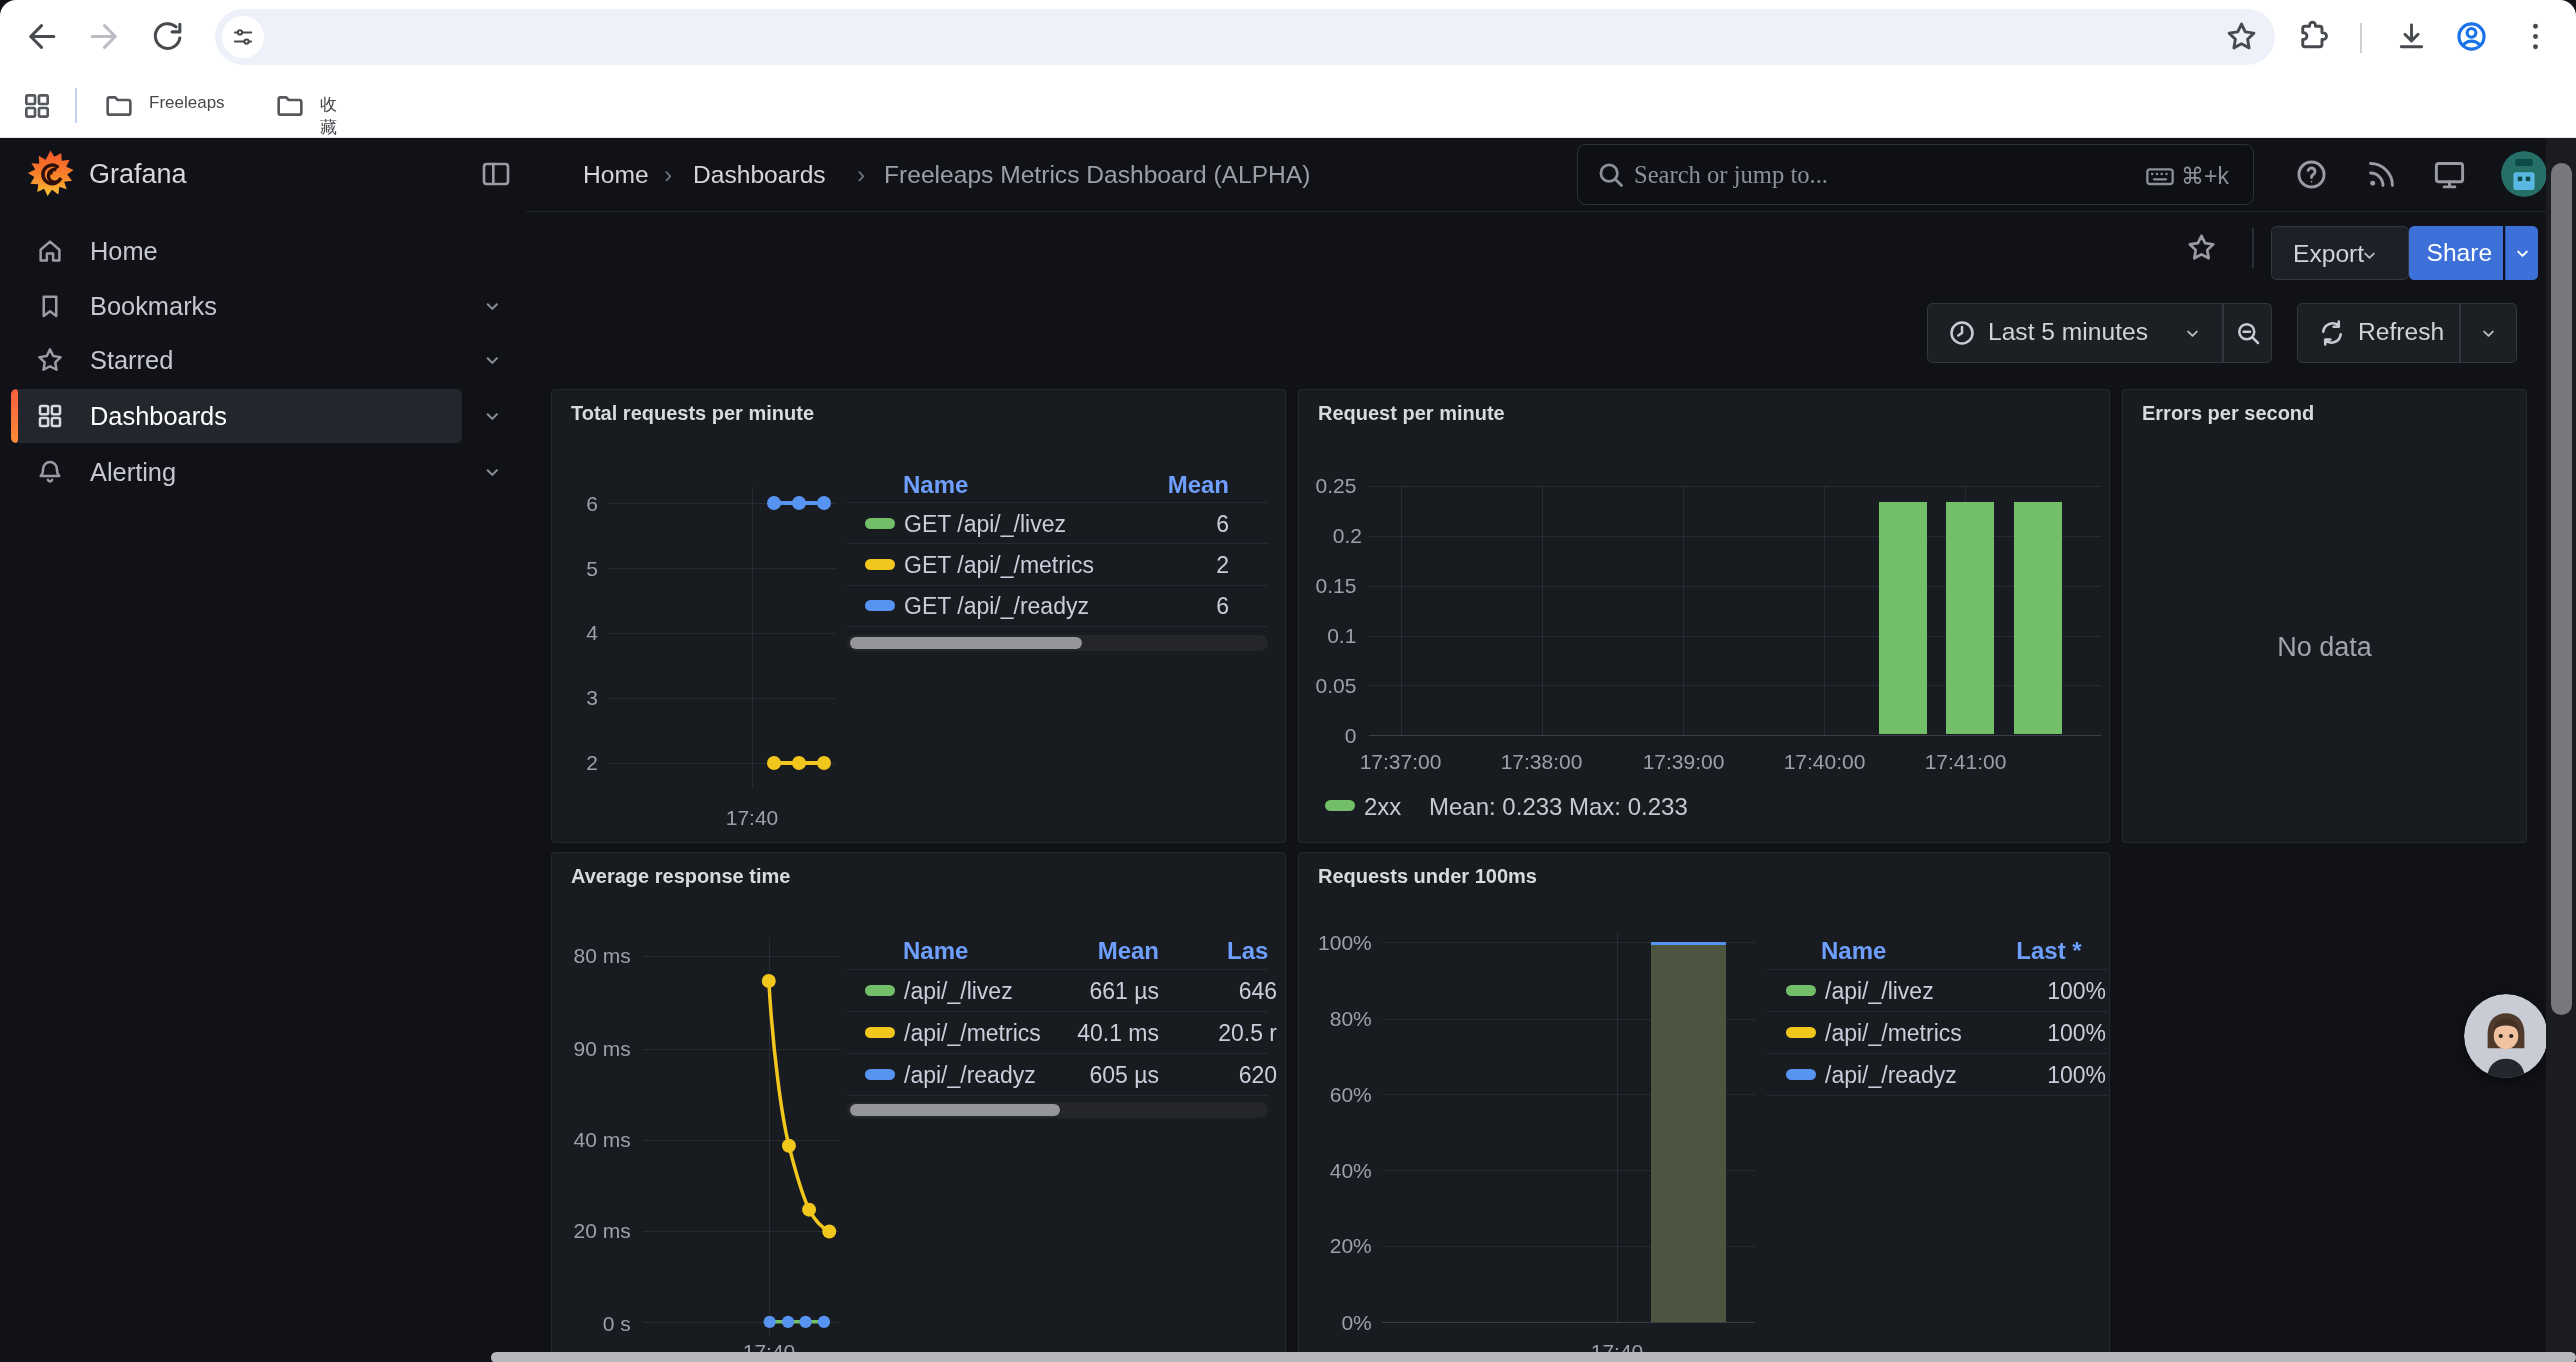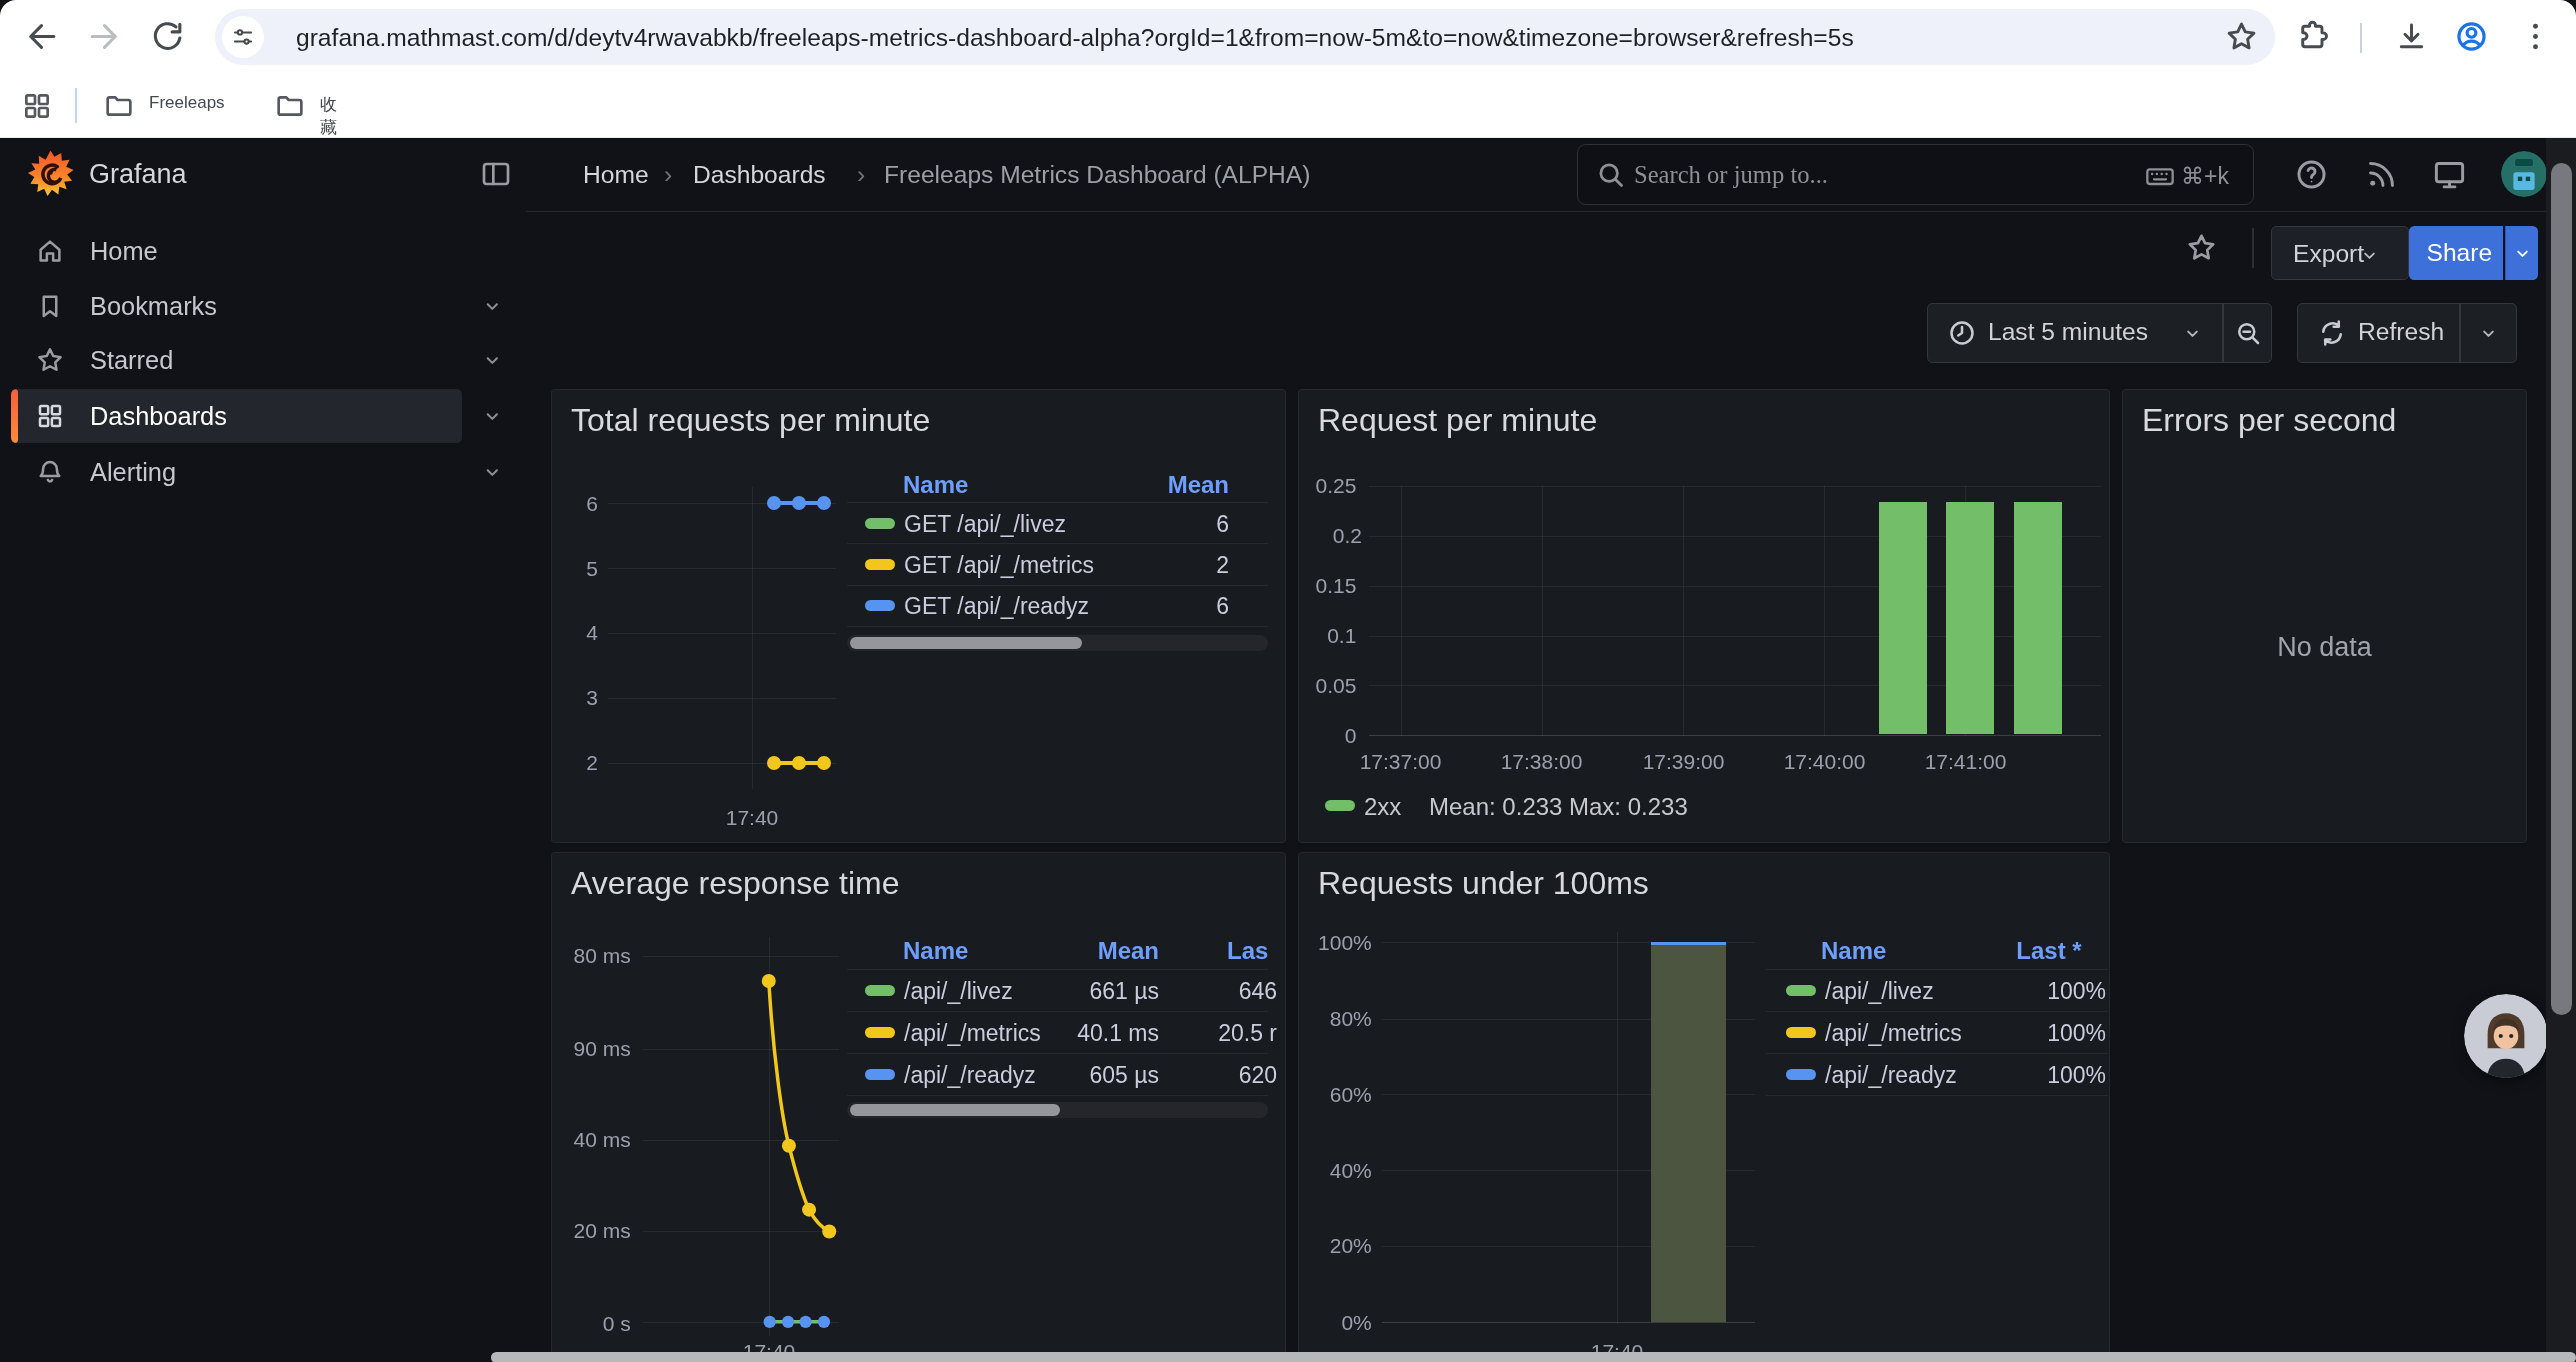--- a/index.html
+++ b/index.html
@@ -43,21 +43,21 @@
   .side-active-bg { left:10.5px; width:451px; height:54px; background:#23262d; border-radius:5.3px; overflow:hidden; }
   .side-orange { left:0; top:0; width:7px; height:54px; background:linear-gradient(180deg,#f55f3e,#ff8c38); border-radius:3.5px; }
 
   
   .btn-dark { background:#1d2026; border:0.9px solid #34373e; border-radius:5.3px; color:#d2d3d9; font-size:24.6px; }
   .share-main { background:#3d71d9; color:#ffffff; font-size:24.6px; font-weight:500; border-radius:5.3px 0 0 5.3px; }
   .share-chev { background:#3d71d9; color:#ffffff; border-radius:0 5.3px 5.3px 0; }
 
   
   .panel { background:#181b20; border:0.9px solid #25282e; border-radius:3.5px; }
-  .ptitle { position:absolute; left:19px; top:12.3px; font-size:32px; font-weight:400; color:#d9dadf; }
+  .ptitle { position:absolute; left:19px; top:12.3px; font-size:20px; font-weight:700; color:#d9dadf; }
   .tick { position:absolute; font-size:21px; color:#9da0ac; }
   .tick.r { text-align:right; }
   .tick.c { text-align:center; }
   .grid-h { position:absolute; height:0.9px; background:rgba(204,204,220,0.09); }
   .grid-v { position:absolute; width:0.9px; background:rgba(204,204,220,0.09); }
   .axis-line { background:rgba(204,204,220,0.20); }
   .dot { position:absolute; border-radius:50%; }
   .sline { position:absolute; border-radius:2.6px; }
   .lg-head { position:absolute; font-size:24px; font-weight:700; color:#6e9fff; }
   .lg-txt { position:absolute; font-size:23px; color:#ccccdc; white-space:nowrap; }
@@ -97,21 +97,20 @@
   </div>
 
   <div class="abs url-pill">
     <div class="abs tune-wrap">
       <svg class="i" viewBox="0 0 24 24" width="42" height="42" style="padding:8.8px">
         <circle cx="9" cy="7.5" r="2.1"></circle>
           <path d="M4 7.5h2.7M11.3 7.5H20M4 16.5h8.7M17.8 16.5H20"></path>
           <circle cx="15.5" cy="16.5" r="2.1"></circle>
       </svg>
     </div>
-    <span class="abs url-text">grafana.mathmast.com/d/deytv4rwavabkb/freeleaps-metrics-dashboard-alpha?orgId=1&amp;from=now-5m&amp;to=now&amp;timezone=browser&amp;refresh=5s</span>
     <div class="abs pill-star">
       <svg class="i" viewBox="0 0 24 24" width="35" height="35">
           <path d="M12 3.5l2.6 5.3 5.9.9-4.3 4.2 1 5.9-5.2-2.8-5.2 2.8 1-5.9L3.5 9.7l5.9-.9z"></path>
         </svg>
     </div>
   </div>
 
   <div class="abs chrome-actions" style="left:2295px;top:19px">
     <svg class="i" viewBox="0 0 24 24" width="35" height="35">
         <path d="M10 4.2a2 2 0 0 1 4 0V5h3a1.5 1.5 0 0 1 1.5 1.5V9.5h.8a2.3 2.3 0 0 1 0 4.6h-.8v3.4A1.5 1.5 0 0 1 17 19H6.8a1.5 1.5 0 0 1-1.5-1.5V14h.6a2.3 2.3 0 0 0 0-4.6h-.6V6.5A1.5 1.5 0 0 1 6.8 5H10z"></path>

